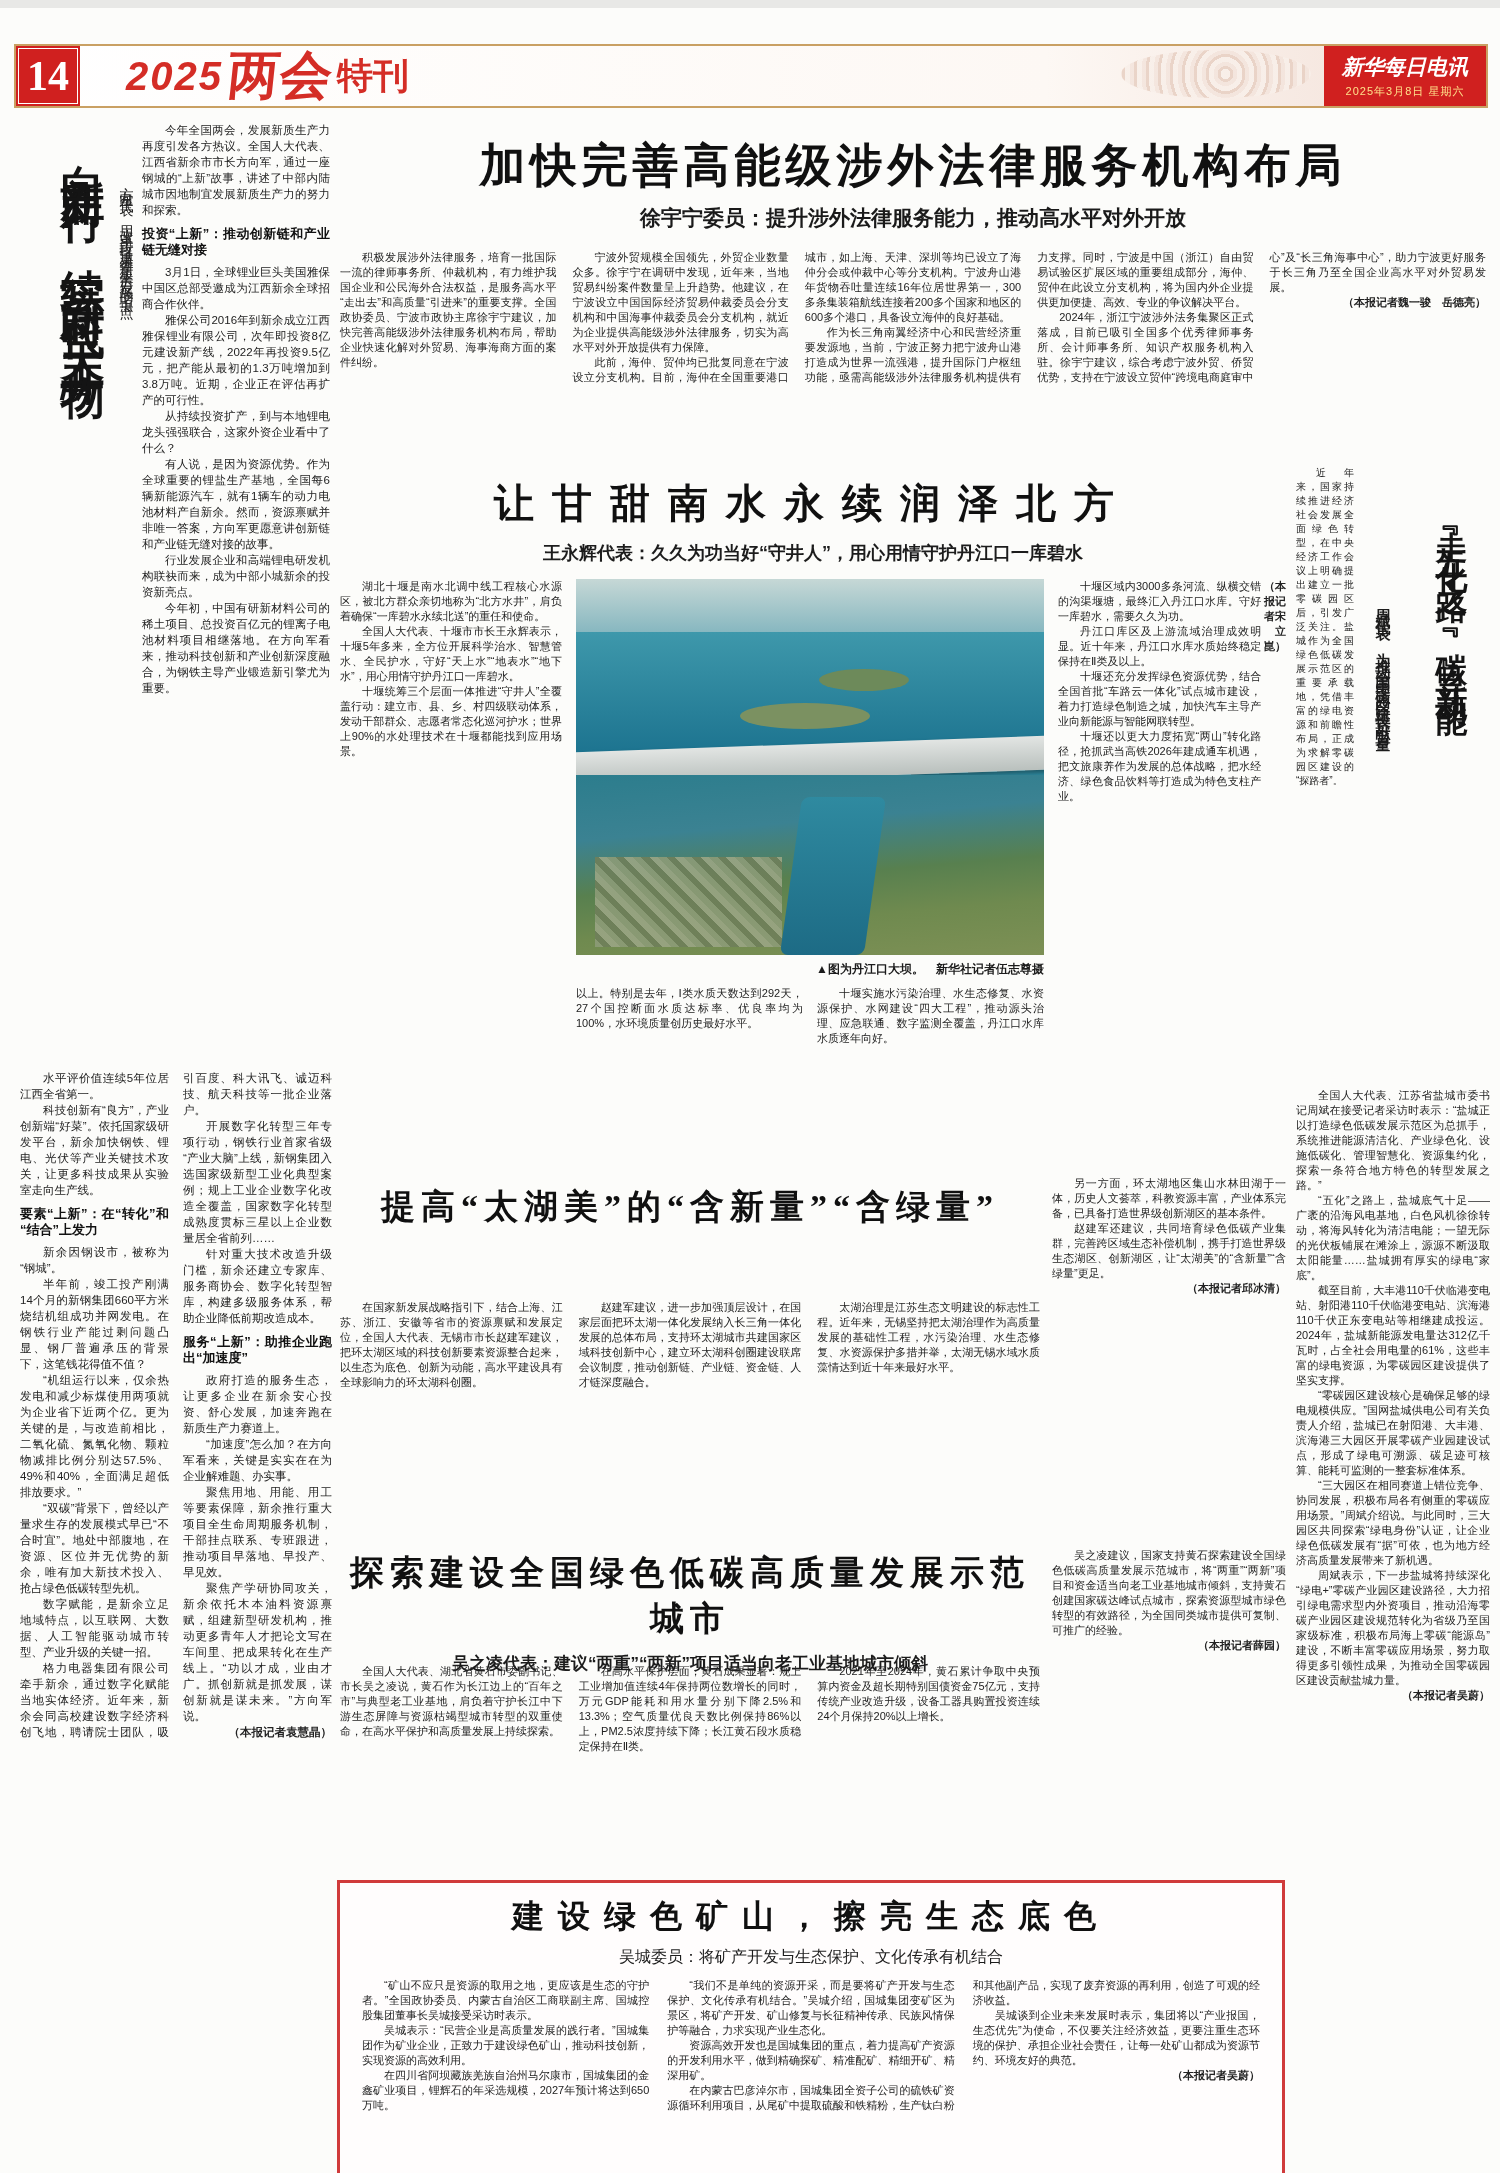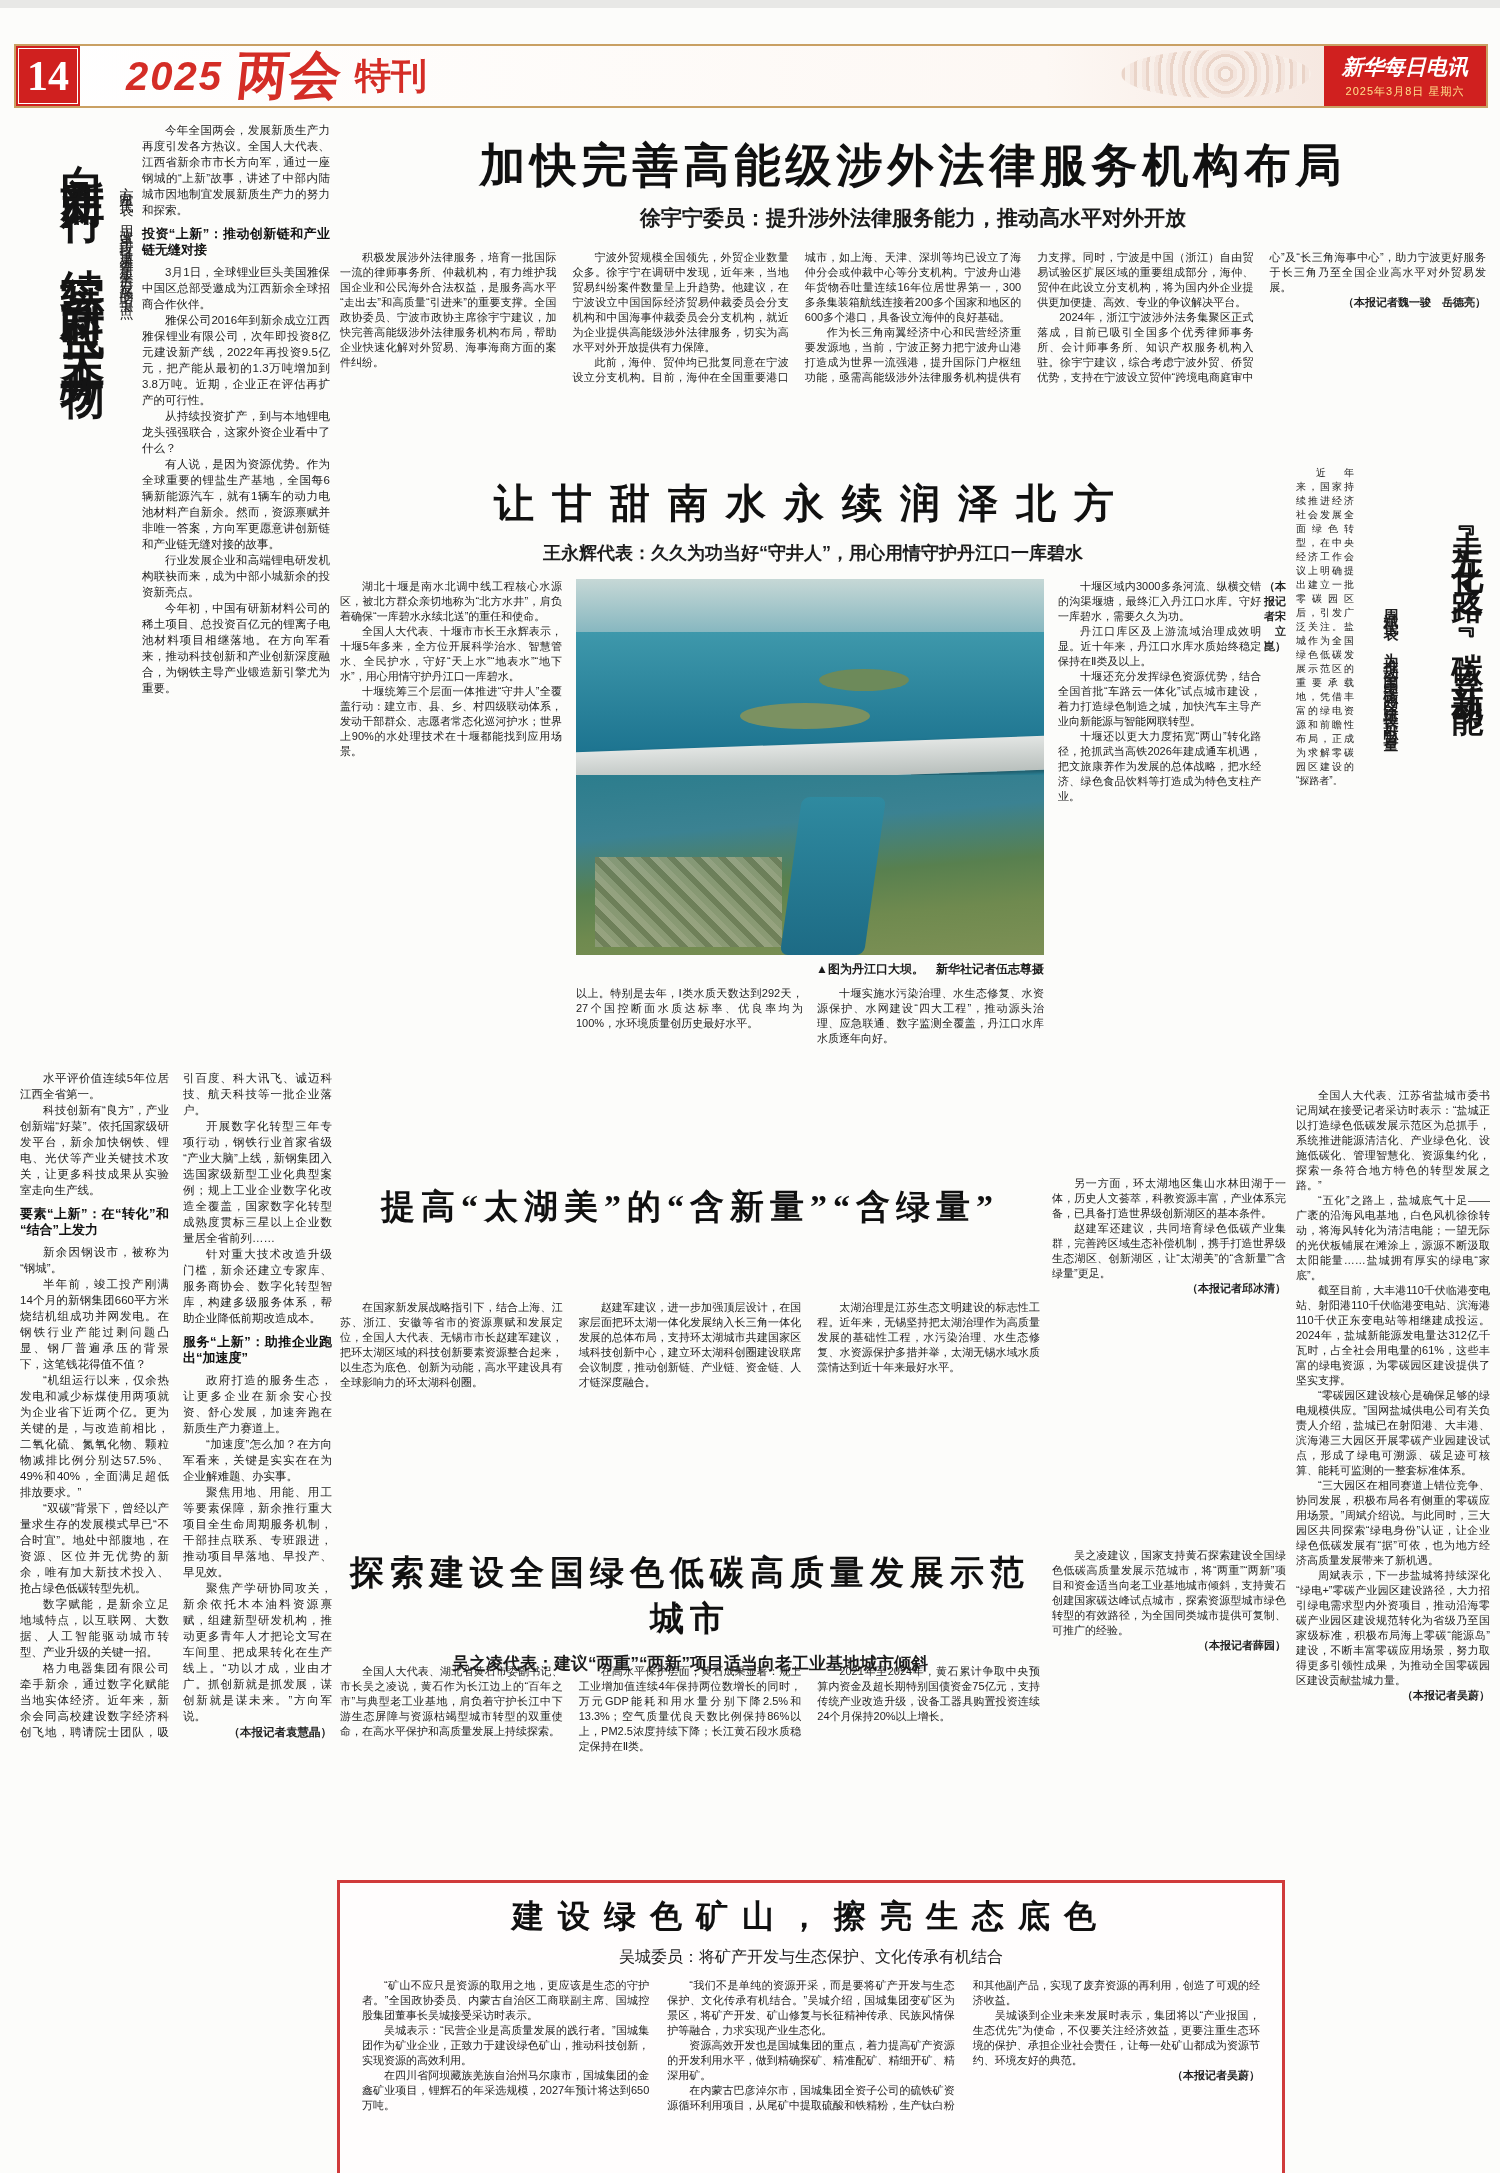--- a/index.html
+++ b/index.html
@@ -4,21 +4,21 @@
 <style>
   html,body{margin:0;padding:0;background:#e8e8e6;}
   #page{position:relative;width:1500px;height:2173px;background:#fcfcfa;margin:8px auto;
         font-family:"Liberation Sans","DejaVu Sans",sans-serif;color:#1c1c1c;overflow:hidden;}
   
   .banner{position:absolute;left:14px;top:36px;width:1470px;height:60px;border:2px solid #c9a063;
           background:linear-gradient(to right,#ffffff 0%,#fdf8f4 70%,#f2dfd6 100%);display:flex;align-items:stretch;}
   .pageno{width:64px;background:#d0201f;color:#fff;display:flex;align-items:center;justify-content:center;
           font-family:"Liberation Serif","DejaVu Serif",serif;font-size:42px;font-weight:bold;
           box-shadow:inset 0 0 0 2px #d0201f, inset 0 0 0 3px #ffffff;}
-  .banner-title{display:flex;align-items:center;padding-left:46px;gap:14px;color:#d42d26;white-space:nowrap;}
+  .banner-title{display:flex;align-items:center;padding-left:46px;gap:5px;color:#d42d26;white-space:nowrap;}
   .bt-year{font-size:40px;font-weight:900;font-style:italic;letter-spacing:2px;}
   .bt-main{font-size:52px;font-weight:900;font-family:"Liberation Serif","DejaVu Serif",serif;transform:skewX(-6deg);}
   .bt-suffix{font-size:36px;font-weight:900;}
   .swirl{position:absolute;right:175px;top:4px;width:190px;height:48px;border-radius:50%;opacity:.85;
          background:repeating-radial-gradient(circle at 55% 50%,#f8efe9 0 5px,#e7cfc2 5px 8px,#f3e4dc 8px 12px);}
   .brand{margin-left:auto;width:162px;background:#d0201f;color:#fff;display:flex;flex-direction:column;
          align-items:center;justify-content:center;gap:3px;}
   .brand-logo{font-family:"Liberation Serif","DejaVu Serif",serif;font-weight:bold;font-style:italic;font-size:21px;}
   .brand-date{font-size:11px;color:#ffe08a;letter-spacing:1px;}
   
@@ -75,21 +75,21 @@
   .city-col4{position:absolute;left:1052px;top:1540px;width:234px;height:296px;}
   
   .mine{position:absolute;left:337px;top:1872px;width:948px;height:326px;border:3px solid #d03b3b;
         background:#fffdfd;box-sizing:border-box;padding:12px 22px;}
   .mine-head{text-align:center;font-family:"Liberation Serif","DejaVu Serif",serif;font-weight:900;
              font-size:32px;letter-spacing:14px;color:#101010;}
   .mine-sub{text-align:center;font-size:16px;font-weight:normal;margin-top:8px;}
   .mine-body{margin-top:10px;column-count:3;column-gap:18px;height:168px;}
   
   .carbon{position:absolute;left:1296px;top:458px;width:194px;}
-  .carbon-top{display:flex;gap:8px;height:612px;}
+  .carbon-top{display:flex;height:612px;}
   .carbon-intro{width:58px;font-size:10px;line-height:14px;text-align:justify;}
   .carbon-intro p{margin:0;text-indent:2em;}
   .carbon-vsub{width:38px;writing-mode:vertical-rl;font-size:15px;font-weight:bold;letter-spacing:6px;padding-top:130px;box-sizing:border-box;}
   .carbon-vhead{width:82px;writing-mode:vertical-rl;font-family:"Liberation Serif","DejaVu Serif",serif;
                 font-weight:900;font-size:32px;letter-spacing:10px;padding-top:40px;box-sizing:border-box;color:#141414;}
   .carbon-cont{margin-top:10px;height:1020px;}
 </style>
 </head>
 <body>
 

